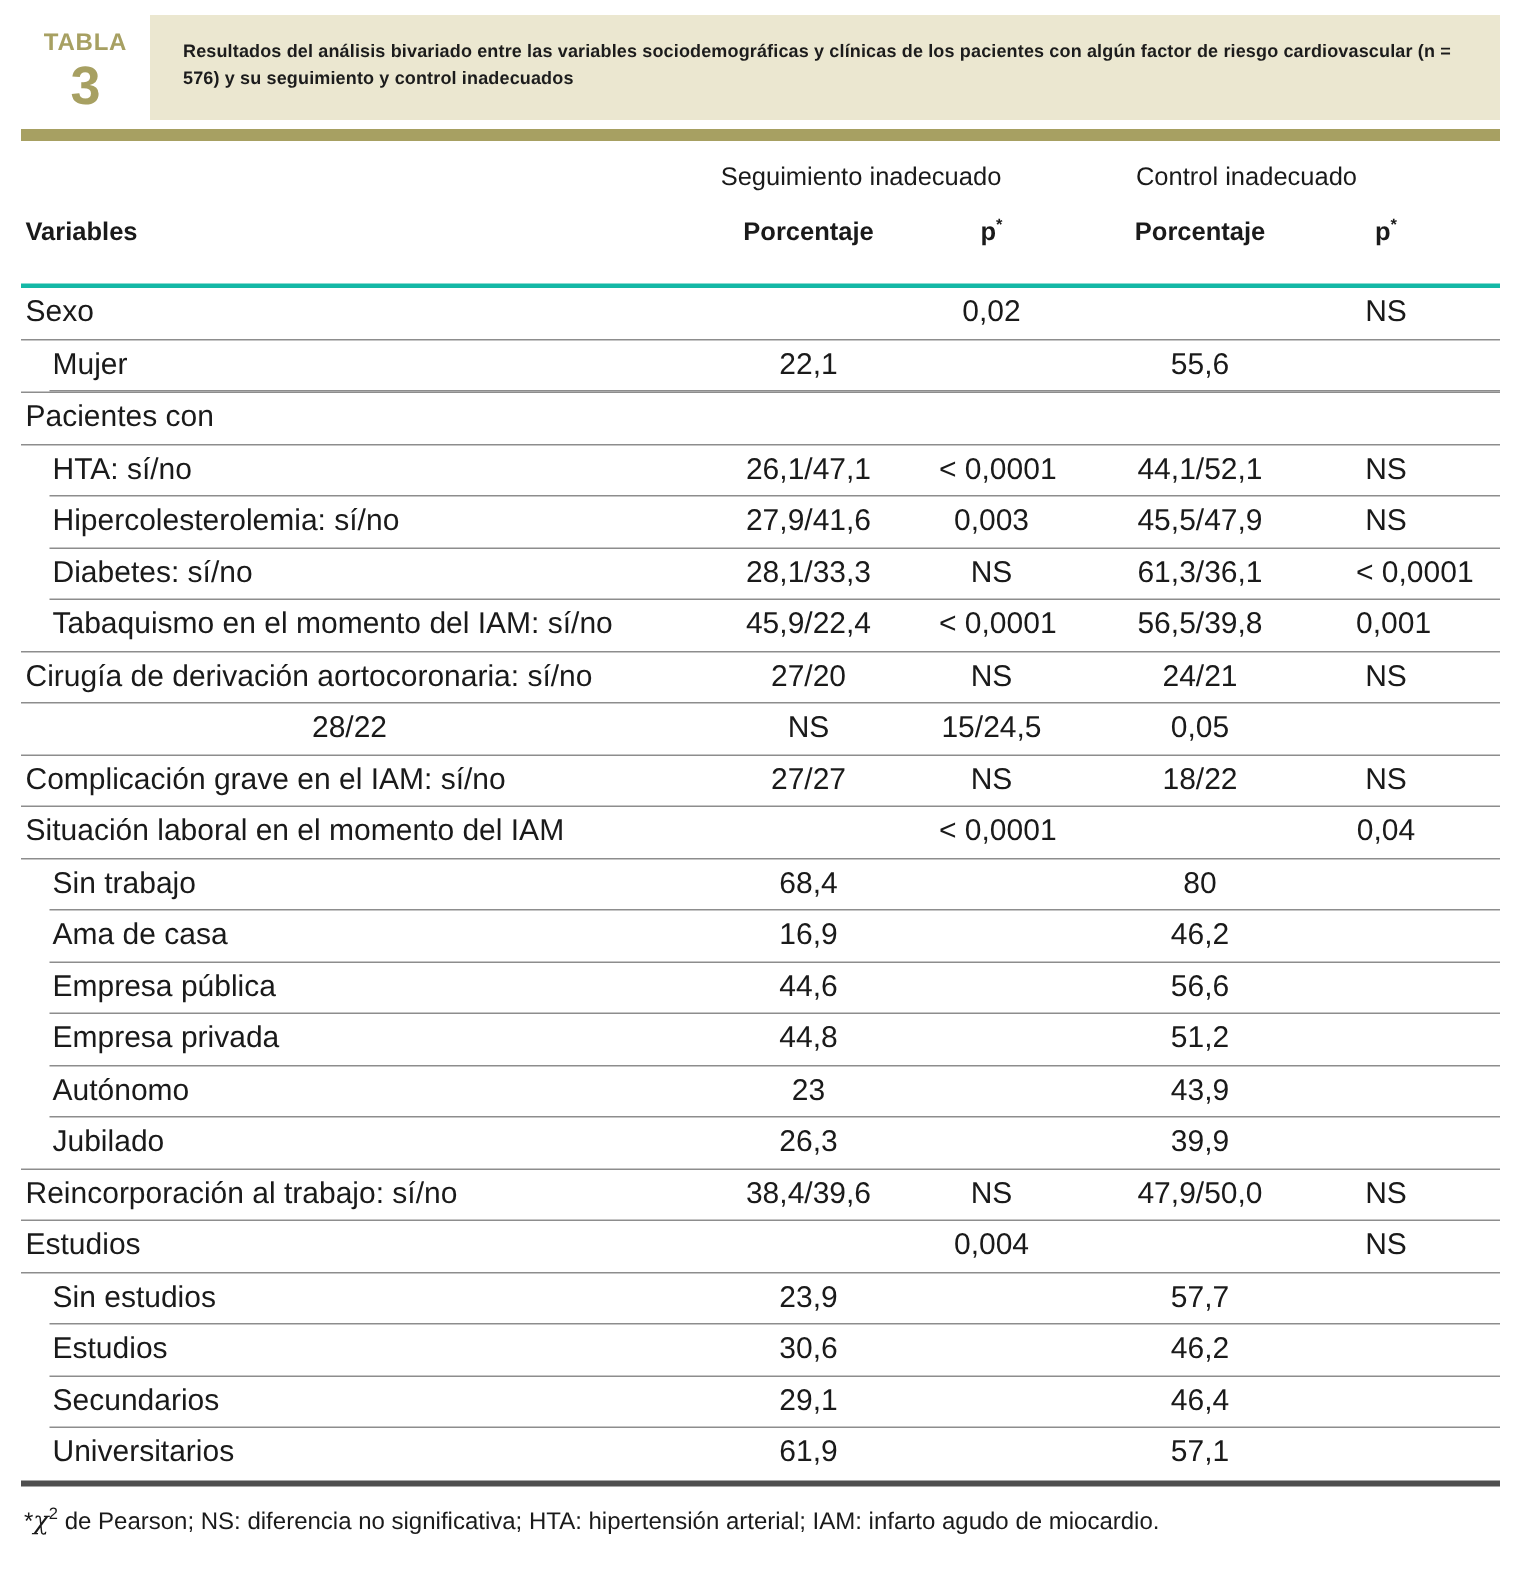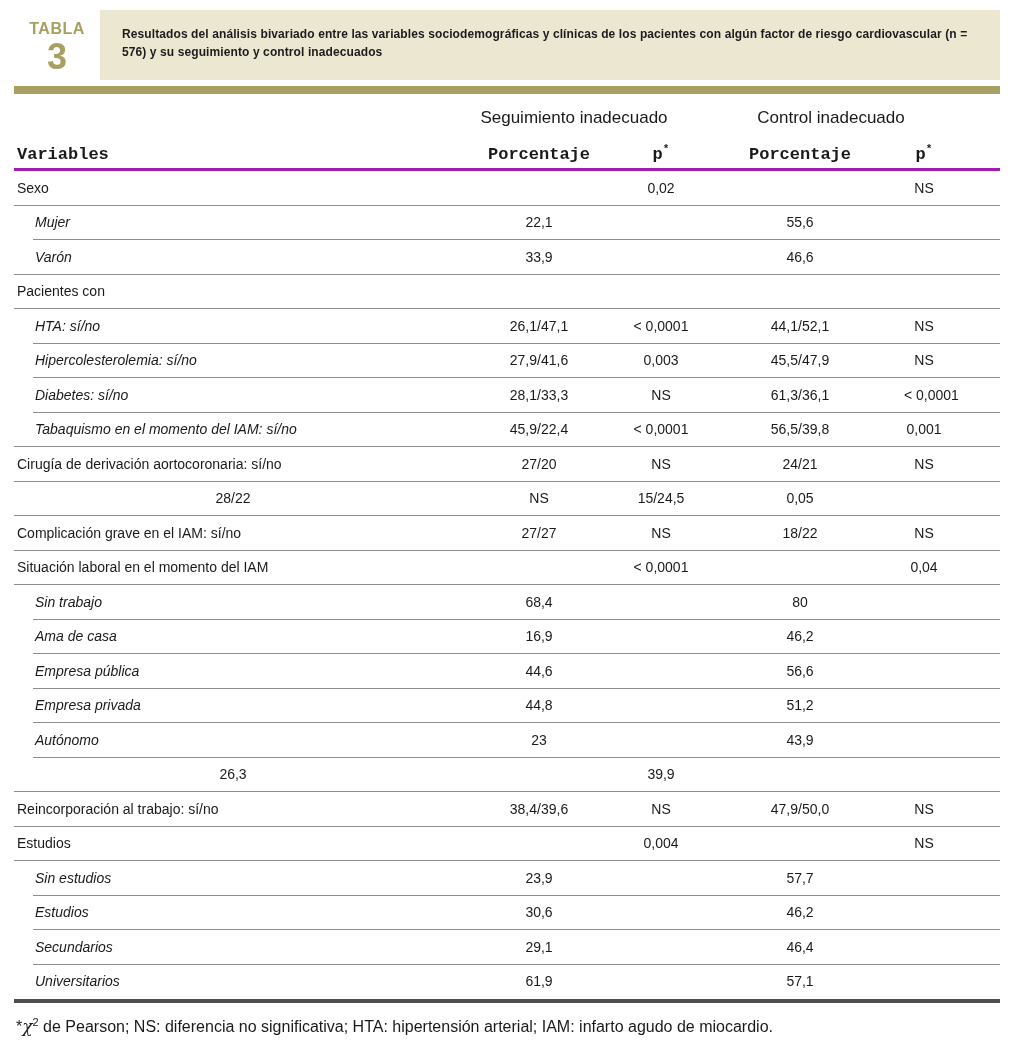--- a/index.html
+++ b/index.html
@@ -36,29 +36,29 @@
   .title-box .title{
     font-weight:bold;font-size:12px;line-height:1.5;color:#1c1c1c;
     letter-spacing:.1px;
   }
   .olive-bar{height:8px;background:var(--olive);margin-top:6px;}
 
   
   .grid-cols{display:grid;grid-template-columns:438px 174px 70px 208px 40px 1fr;align-items:center;}
   .group-row{display:grid;grid-template-columns:438px 244px 270px 1fr;padding-top:14px;}
   .group-row .g{font-weight:normal;font-size:17px;text-align:center;}
-  .col-row{padding-top:17px;padding-bottom:4px;border-bottom:3px solid #a21caf;font-family:Liberation Mono, monospace;}
+  .col-row{padding-top:17px;padding-bottom:24px;border-bottom:3px solid #14b8a6;}
   .col-row .h{font-weight:bold;font-size:17px;text-align:center;white-space:nowrap;}
   .col-row .h.vars{text-align:left;padding-left:3px;}
   sup{font-size:11px;vertical-align:super;line-height:0;}
 
-  .row{height:33.5px;font-size:14px;}
+  .row{height:33.5px;font-size:20px;}
   .row .c{text-align:center;white-space:nowrap;overflow:visible;}
   .row .lab{text-align:left;padding-left:3px;white-space:nowrap;}
-  .row.indent .lab{padding-left:21px;font-style:italic;}
+  .row.indent .lab{padding-left:21px;}
   .sep{height:1px;background:var(--rule);}
   .sep.indent{margin-left:19px;}
 
   
   .foot-rule{height:4px;background:#4f4f4f;margin-top:1px;}
   .footnote{font-size:16px;padding:13px 0 12px 2px;color:#1a1a1a;}
   .footnote .chi{font-family:"DejaVu Serif",serif;font-style:italic;font-size:17px;}
 </style>
 </head>
 <body>
@@ -104,28 +104,20 @@
       <div class="sep"></div>
       <div class="row grid-cols indent">
     <div class="lab">Mujer</div>
     <div class="c">22,1</div>
     <div class="c"></div>
     <div class="c">55,6</div>
     <div class="c"></div>
     <div></div>
   </div>
       <div class="sep indent"></div>
-      <div class="row grid-cols indent">
-    <div class="lab">Varón</div>
-    <div class="c">33,9</div>
-    <div class="c"></div>
-    <div class="c">46,6</div>
-    <div class="c"></div>
-    <div></div>
-  </div>
       <div class="sep"></div>
       <div class="row grid-cols">
     <div class="lab">Pacientes con</div>
     <div class="c"></div>
     <div class="c"></div>
     <div class="c"></div>
     <div class="c"></div>
     <div></div>
   </div>
       <div class="sep"></div>
@@ -239,20 +231,21 @@
       <div class="row grid-cols indent">
     <div class="lab">Autónomo</div>
     <div class="c">23</div>
     <div class="c"></div>
     <div class="c">43,9</div>
     <div class="c"></div>
     <div></div>
   </div>
       <div class="sep indent"></div>
       <div class="row grid-cols indent">
+    <div class="lab">Jubilado</div>
     <div class="c">26,3</div>
     <div class="c"></div>
     <div class="c">39,9</div>
     <div class="c"></div>
     <div></div>
   </div>
       <div class="sep"></div>
       <div class="row grid-cols">
     <div class="lab">Reincorporación al trabajo: sí/no</div>
     <div class="c">38,4/39,6</div>

